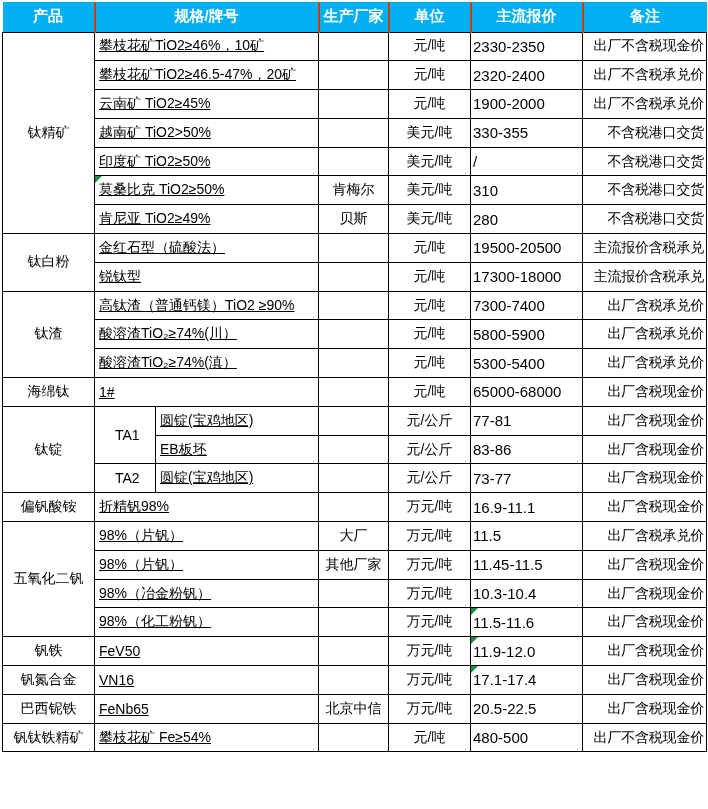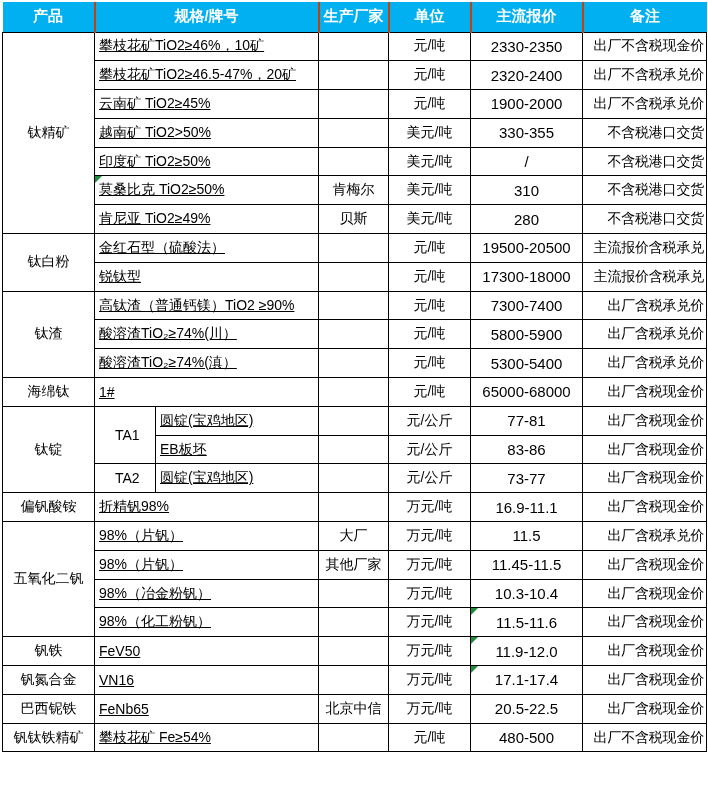--- a/index.html
+++ b/index.html
@@ -43,21 +43,21 @@
     padding:0 2px;
     white-space:nowrap;
     overflow:hidden;
     background:#fff;
   }
   td.col-product{text-align:center;padding:4px 1px;}
   td.col-grade{text-align:left;padding-left:20px;}
   td.col-spec{text-align:left;padding-left:4px;text-decoration:underline;}
   td.col-maker{text-align:center;padding:0 1px;}
   td.col-unit{text-align:center;}
-  td.col-price{text-align:center;font-size:15px;}
+  td.col-price{text-align:left;font-size:15px;}
   td.col-note{text-align:right;padding-left:3px;letter-spacing:-0.2px;}
   td.marked{position:relative;}
   .corner{
     position:absolute;top:0;left:0;width:0;height:0;
     border-top:7px solid var(--marker);
     border-right:7px solid transparent;
   }
 </style>
 </head>
 <body>

